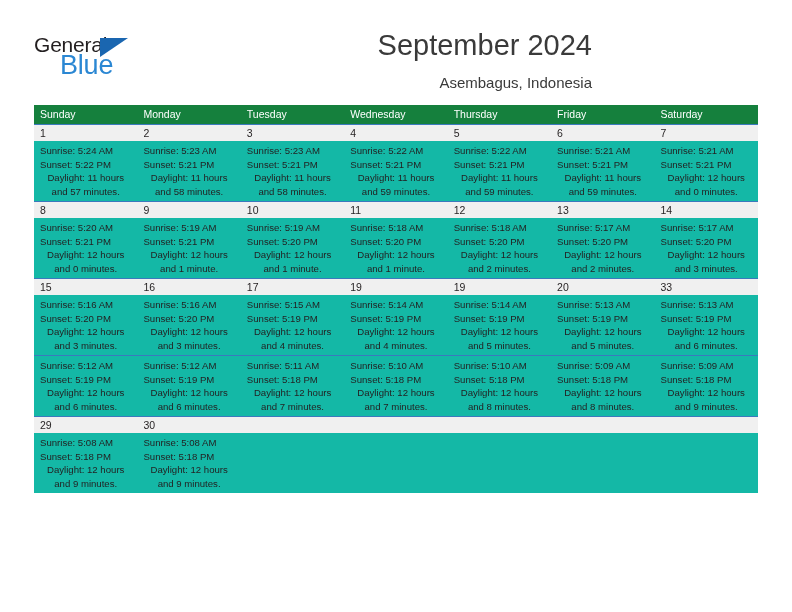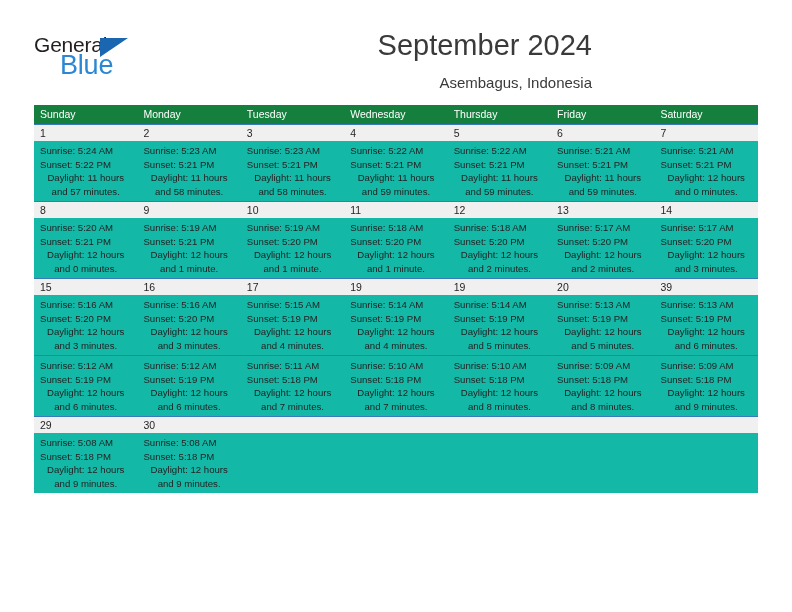--- a/index.html
+++ b/index.html
@@ -294,21 +294,21 @@
     </div>
 
     <div class="week">
       <div class="week-numbers">
         <div class="daynum">15</div>
         <div class="daynum">16</div>
         <div class="daynum">17</div>
         <div class="daynum">19</div>
         <div class="daynum">19</div>
         <div class="daynum">20</div>
-        <div class="daynum">39</div>
+        <div class="daynum">33</div>
       </div>
       <div class="week-bodies">
         <div class="cell">
           <p>Sunrise: 5:16 AM</p>
           <p>Sunset: 5:20 PM</p>
           <p class="wrap">Daylight: 12 hours and 3 minutes.</p>
         </div>
         <div class="cell">
           <p>Sunrise: 5:16 AM</p>
           <p>Sunset: 5:20 PM</p>

